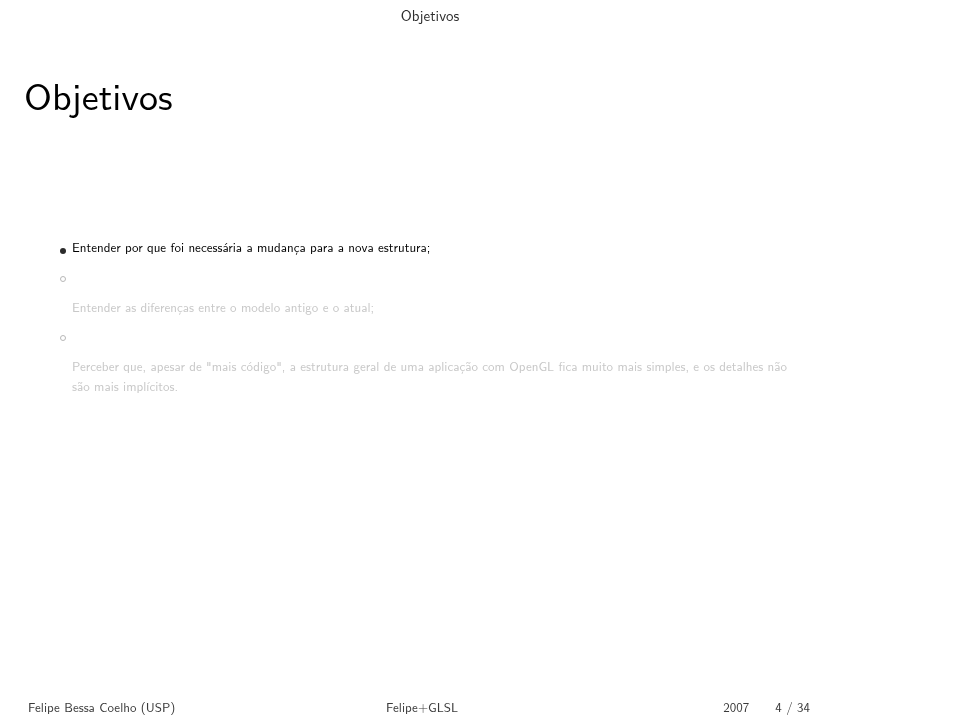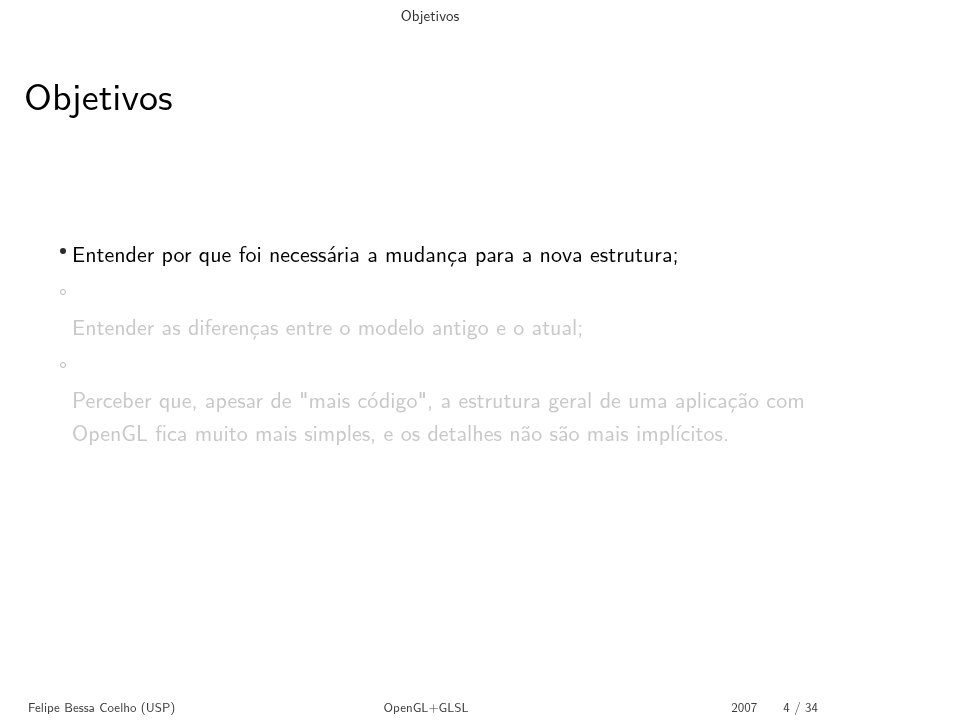--- a/index.html
+++ b/index.html
@@ -57,27 +57,27 @@
   .bullet-dot-hollow {
     width: 6px;
     height: 6px;
     border-radius: 50%;
     background: transparent;
     border: 1px solid #b8b8b8;
     box-sizing: border-box;
   }
   .item-text {
     flex: 1 1 auto;
-    font-size: 22px;
+    font-size: 13px;
   }
   .current { color: #000000; }
   .dim { color: #c8c8c8; margin-top: 32px; }
   .footer {
     position: absolute;
-    left: 0; right: 8px; bottom: 4px;
+    left: 0; right: 16px; bottom: 4px;
     display: flex;
     justify-content: space-between;
     align-items: center;
     font-size: 13px;
     color: #3a3a3a;
     padding: 0 34px 0 28px;
   }
   .footer-left { text-align: left; }
   .footer-center {
     position: absolute;
@@ -115,19 +115,19 @@
       <div class="bullet">
           <div class="bullet-dot-hollow"></div>
         </div>
       <div class="item-text dim">Perceber que, apesar de "mais código", a estrutura geral de uma aplicação com OpenGL fica muito mais simples, e os detalhes não são mais implícitos.</div>
     </div>
 
   </div>
 
   <div class="footer">
     <div class="footer-left">Felipe Bessa Coelho (USP)</div>
-    <div class="footer-center">OpenGL+GLSL</div>
+    <div class="footer-center">Felipe+GLSL</div>
     <div class="footer-right">
       <span>2007</span>&nbsp;&nbsp;&nbsp;&nbsp;<span>4</span> / <span>34</span>
     </div>
   </div>
 
 </div>
 
 </body></html>

